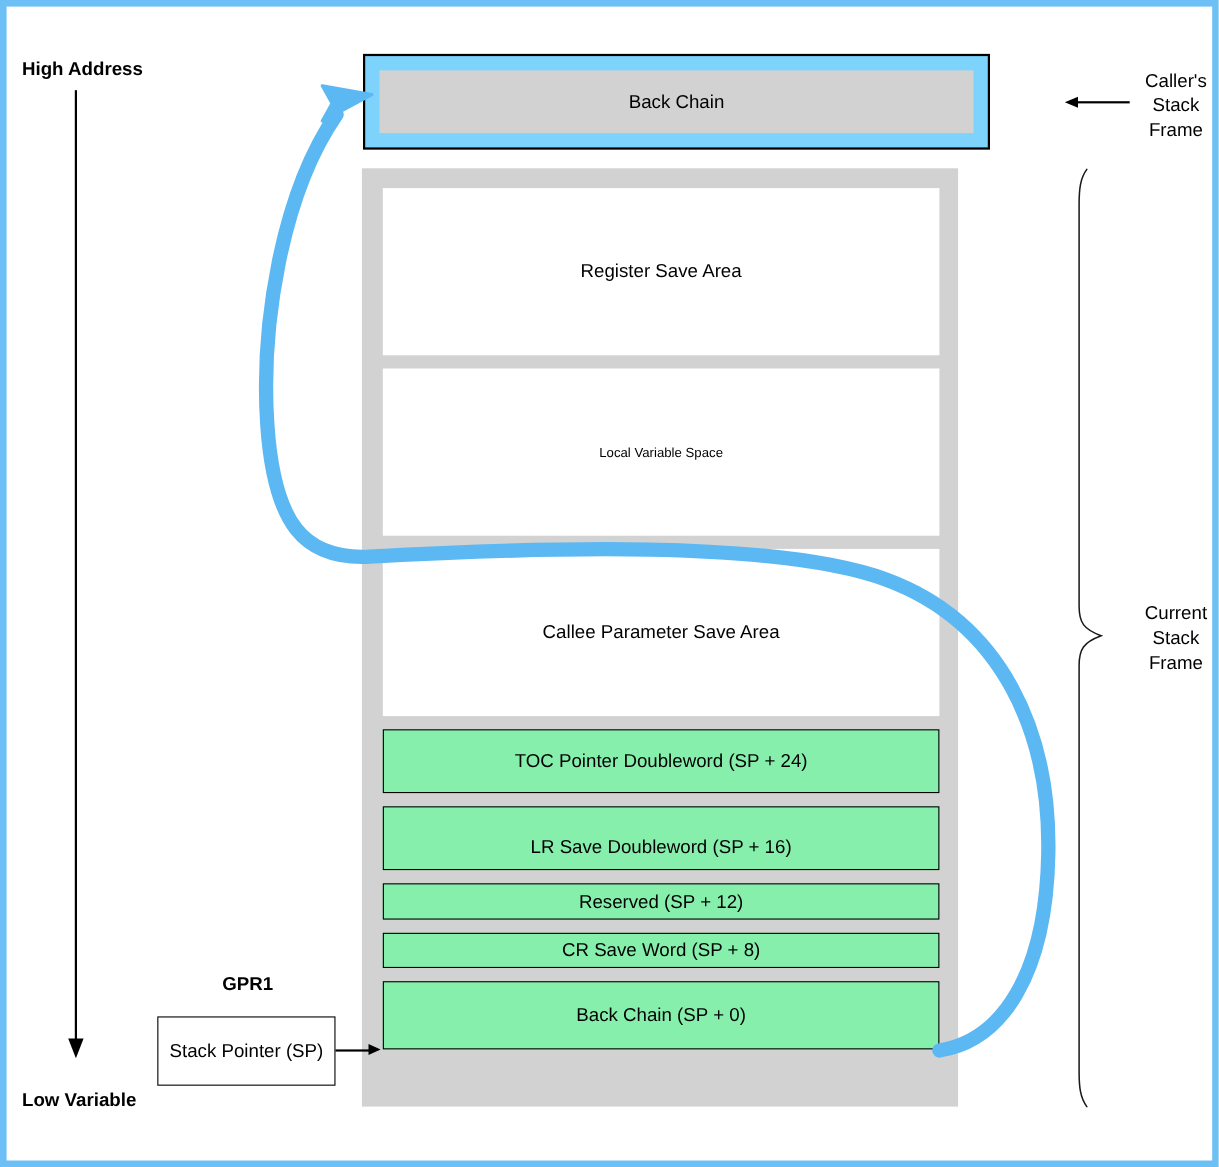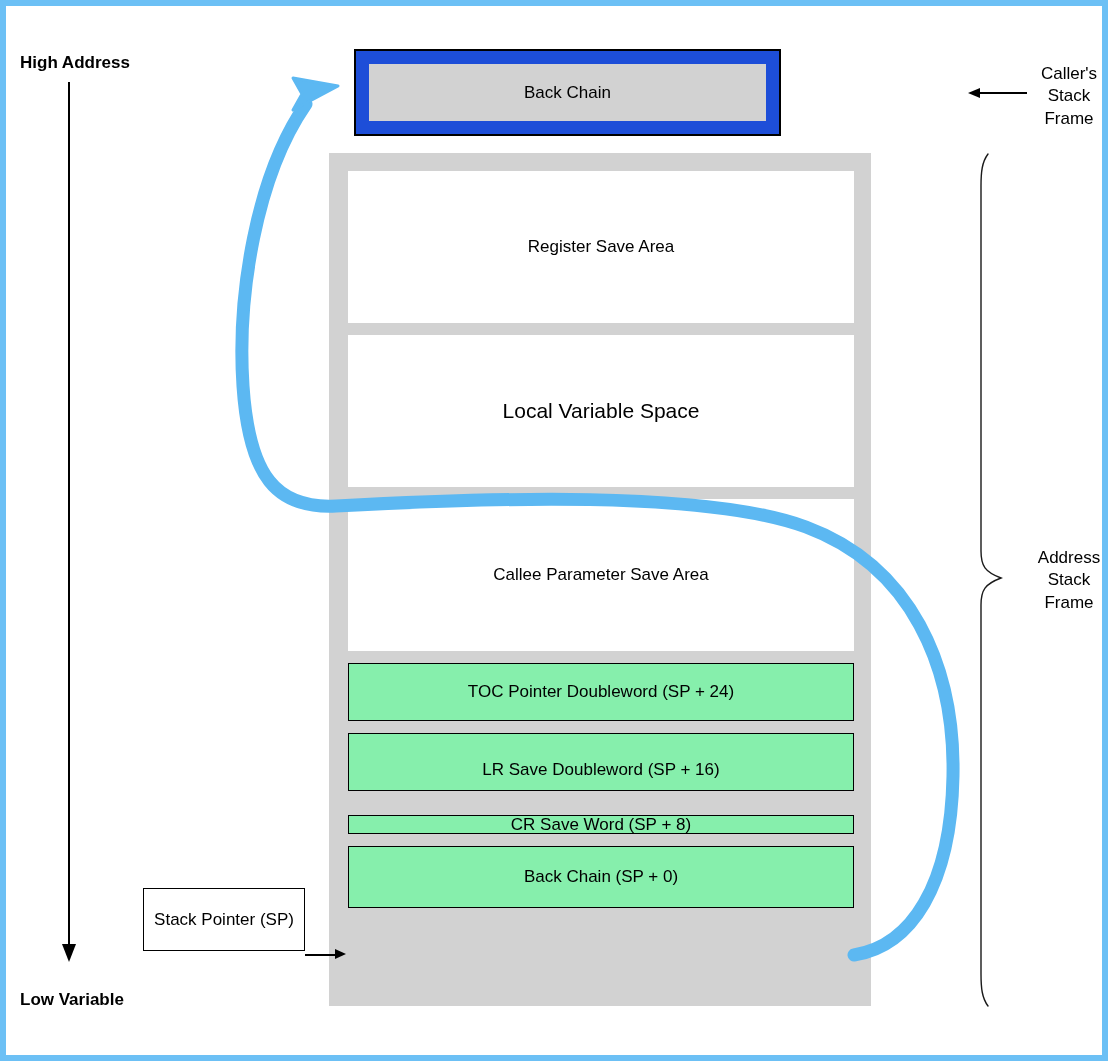--- a/index.html
+++ b/index.html
@@ -29,26 +29,25 @@
   }
   .lbl-c {
     text-align: center;
   }
 
   
   #caller-frame {
     position: absolute;
     left: 324px;
     top: 43px;
-    width: 427px;
+    width: 570px;
     height: 87px;
     border: 2px solid #000000;
     box-sizing: border-box;
-    background: #1d4ed8;
-    margin-left: 24px;
+    background: #7dd3fc;
   }
   #caller-backchain {
     position: absolute;
     left: 13px;
     top: 13px;
     right: 13px;
     bottom: 13px;
     background: #d2d2d2;
     display: flex;
     align-items: center;
@@ -102,21 +101,21 @@
     height: 0;
     border-left: 7px solid transparent;
     border-right: 7px solid transparent;
     border-top: 18px solid #000000;
   }
 
   
   #sp-box {
     position: absolute;
     left: 137px;
-    top: 882px;
+    top: 918px;
     width: 162px;
     height: 63px;
     border: 1.5px solid #000000;
     background: #ffffff;
     box-sizing: border-box;
     display: flex;
     align-items: center;
     justify-content: center;
   }
   #sp-arrow-line {
@@ -189,60 +188,63 @@
   <div class="lbl lbl-c" style="left:1022px; top:57px; width:82px;" id="caller-label-multiline"><span>Caller's</span><br><span>Stack</span><br><span>Frame</span></div>
 
   <div id="current-frame">
 
     <div class="slot white" style="height:152px;">
       <span class="lbl-c" style="font-size:17px;">Register Save Area</span>
     </div>
     <div class="gap"></div>
 
     <div class="slot white" style="height:152px;">
-      <span class="lbl-c" style="font-size:21px;">Local Variable Space</span>
+      <span class="lbl-c" style="font-size:12px;">Local Variable Space</span>
     </div>
     <div class="gap"></div>
 
     <div class="slot white" style="height:152px;">
       <span class="lbl-c" style="font-size:17px;">Callee Parameter Save Area</span>
     </div>
     <div class="gap"></div>
 
     <div class="slot grayline" style="height:58px;">
       <span class="lbl-c" style="font-size:17px;">TOC Pointer Doubleword (SP + 24)</span>
     </div>
     <div class="gap"></div>
 
     <div class="slot grayline" style="height:58px;">
       <span class="lbl-c" style="font-size:17px;margin-top:16px;">LR Save Doubleword (SP + 16)</span>
     </div>
     <div class="gap"></div>
 
-    <div class="gap"></div>
-
-    <div class="slot grayline" style="height:19px;">
+    <div class="slot grayline" style="height:33px;">
+      <span class="lbl-c" style="font-size:17px;">Reserved (SP + 12)</span>
+    </div>
+    <div class="gap"></div>
+
+    <div class="slot grayline" style="height:32px;">
       <span class="lbl-c" style="font-size:17px;">CR Save Word (SP + 8)</span>
     </div>
     <div class="gap"></div>
 
     <div class="slot grayline" style="height:62px;">
       <span class="lbl-c" style="font-size:17px;">Back Chain (SP + 0)</span>
     </div>
 
   </div>
 
   <div class="lbl" style="left:196px; top:878px; font-weight:bold;">GPR1</div>
   <div id="sp-box">
     <span class="lbl-c" style="font-size:17px;">Stack Pointer (SP)</span>
   </div>
   <div id="sp-arrow-line"></div>
   <div id="sp-arrow-head"></div>
 
-  <div class="lbl lbl-c" style="left:1022px; top:541px; width:82px;" id="current-label-multiline"><span>Address</span><br><span>Stack</span><br><span>Frame</span></div>
+  <div class="lbl lbl-c" style="left:1022px; top:541px; width:82px;" id="current-label-multiline"><span>Current</span><br><span>Stack</span><br><span>Frame</span></div>
 
   <svg id="overlay" viewBox="0 0 1108 1061">
 
     <g>
       <path d="M 848 949
                C 905 940, 945 880, 947 770
                C 949 660, 905 560, 800 521
                C 700 484, 480 492, 330 500
                C 270 503, 243 470, 237 380
                C 231 290, 250 170, 300 98" fill="none" stroke="#5cb8f2" stroke-width="13" stroke-linecap="round" stroke-linejoin="round"></path>

